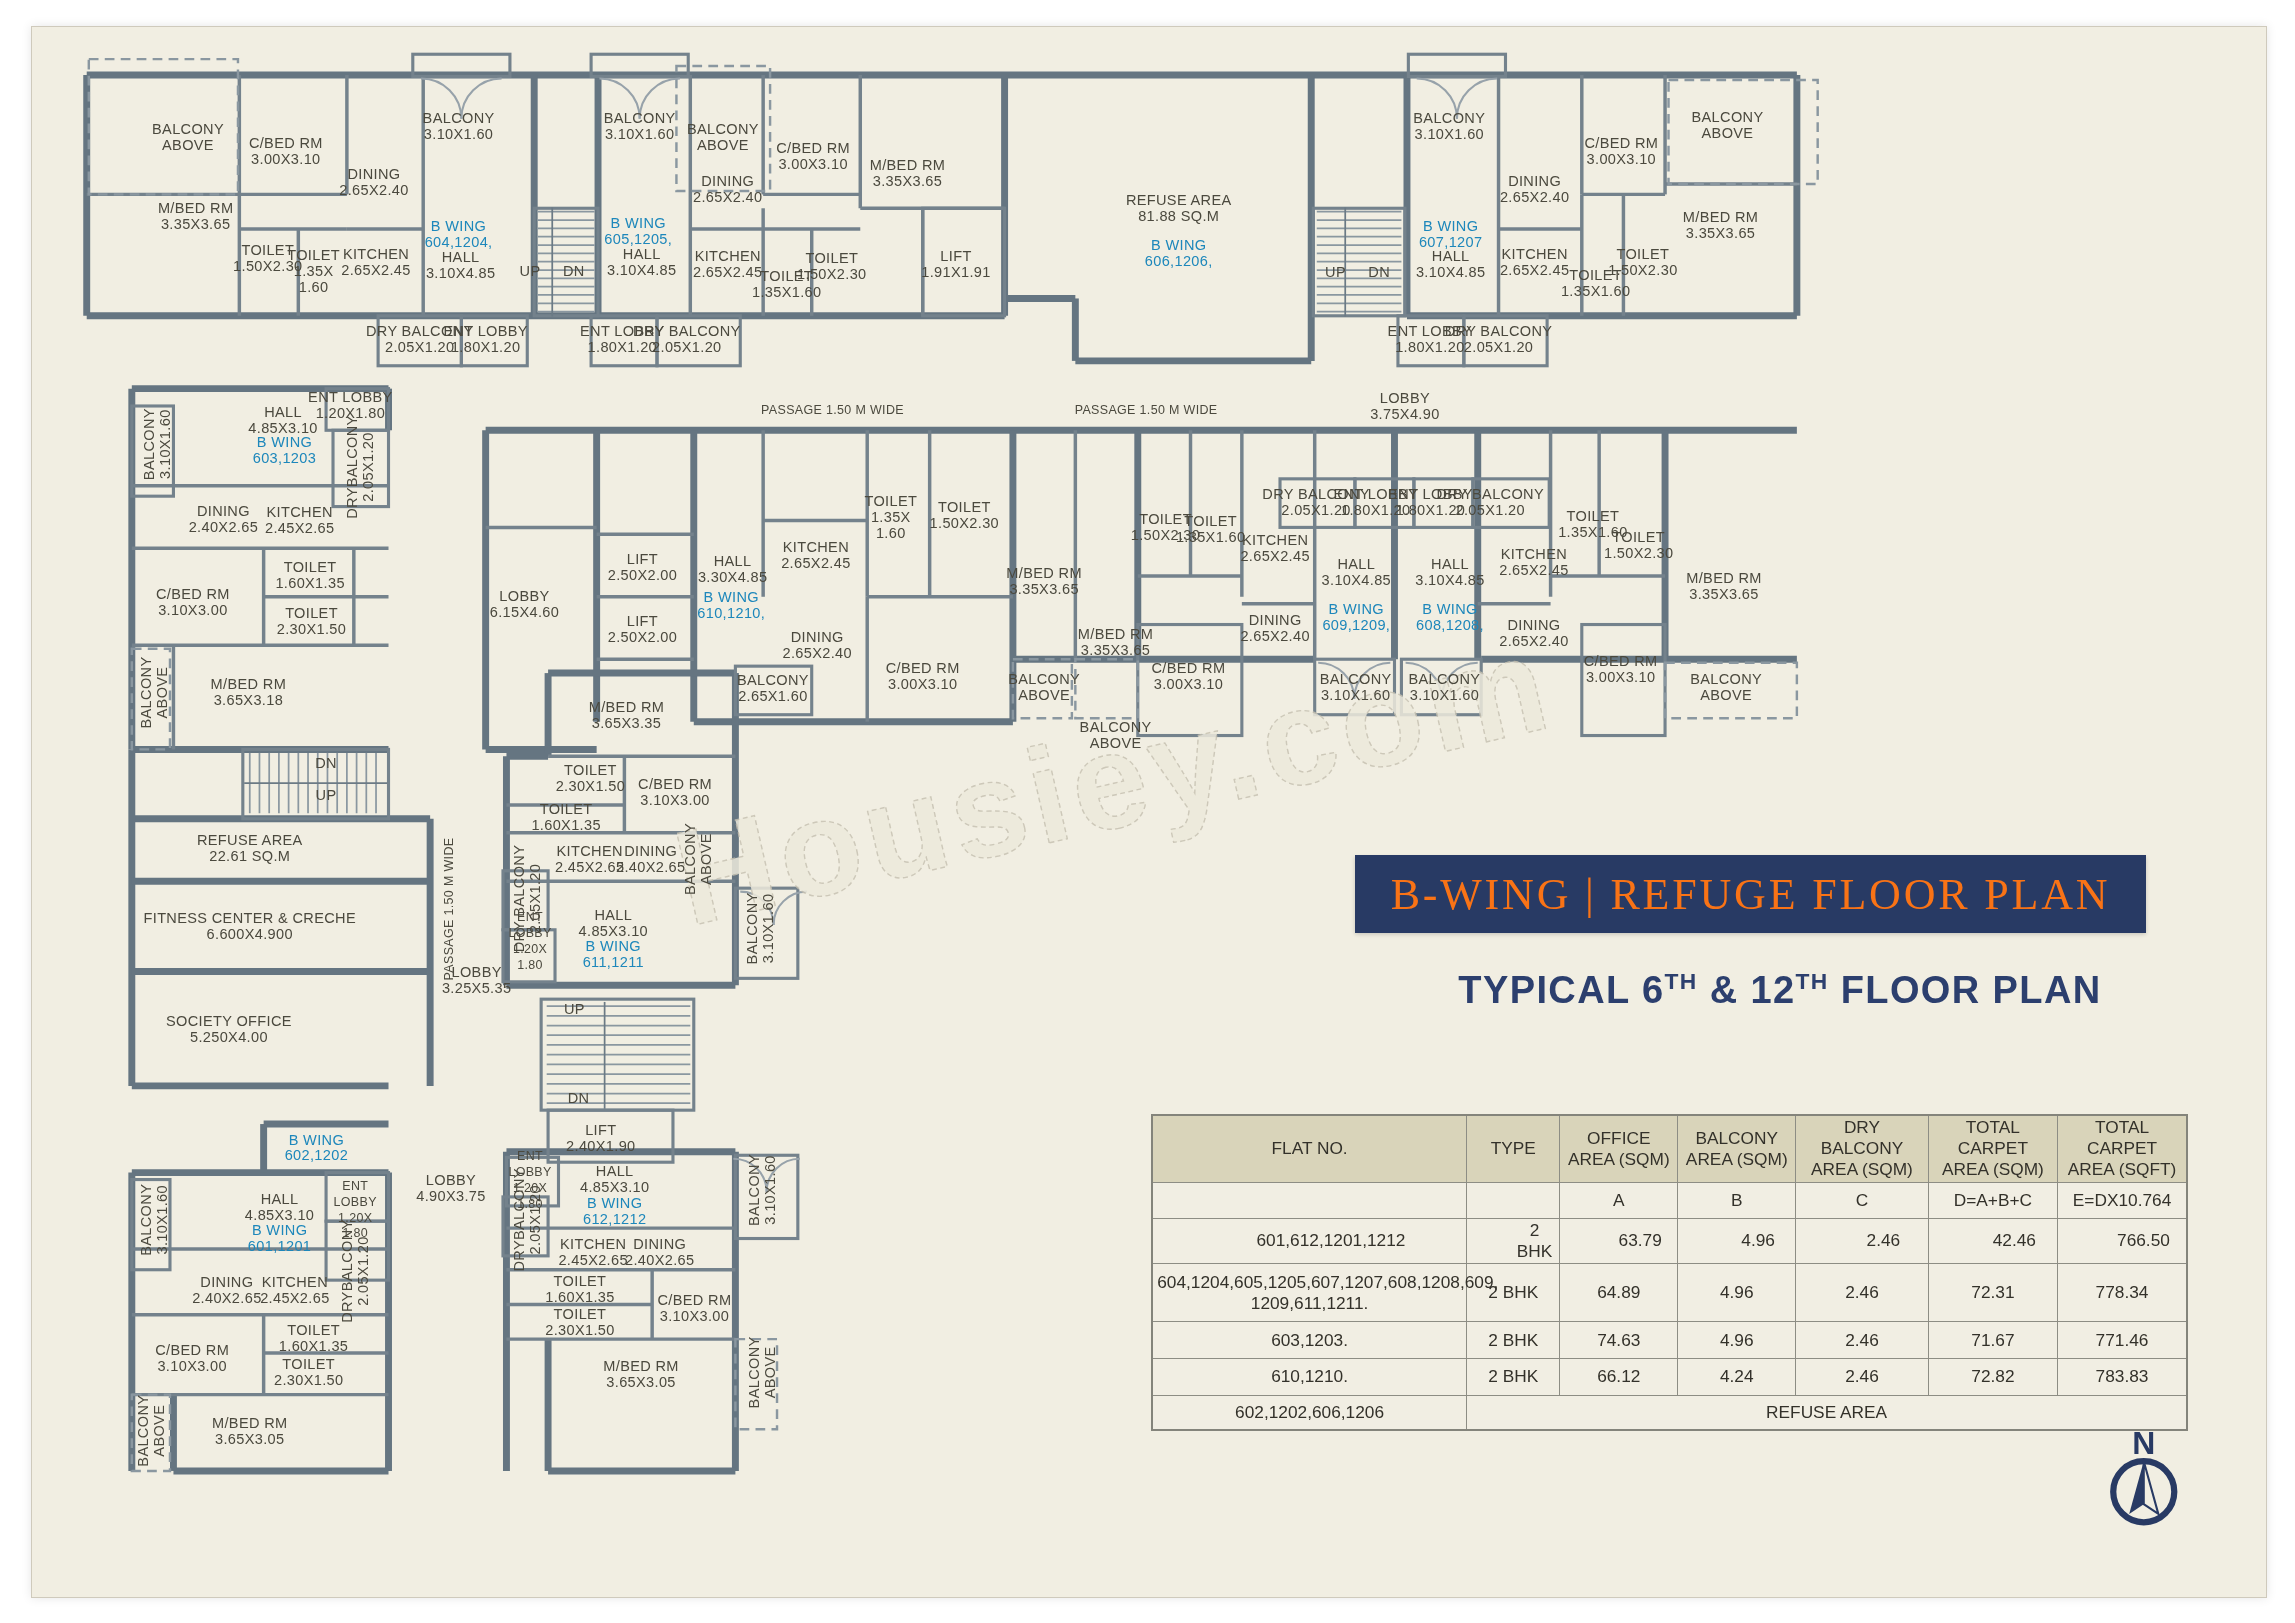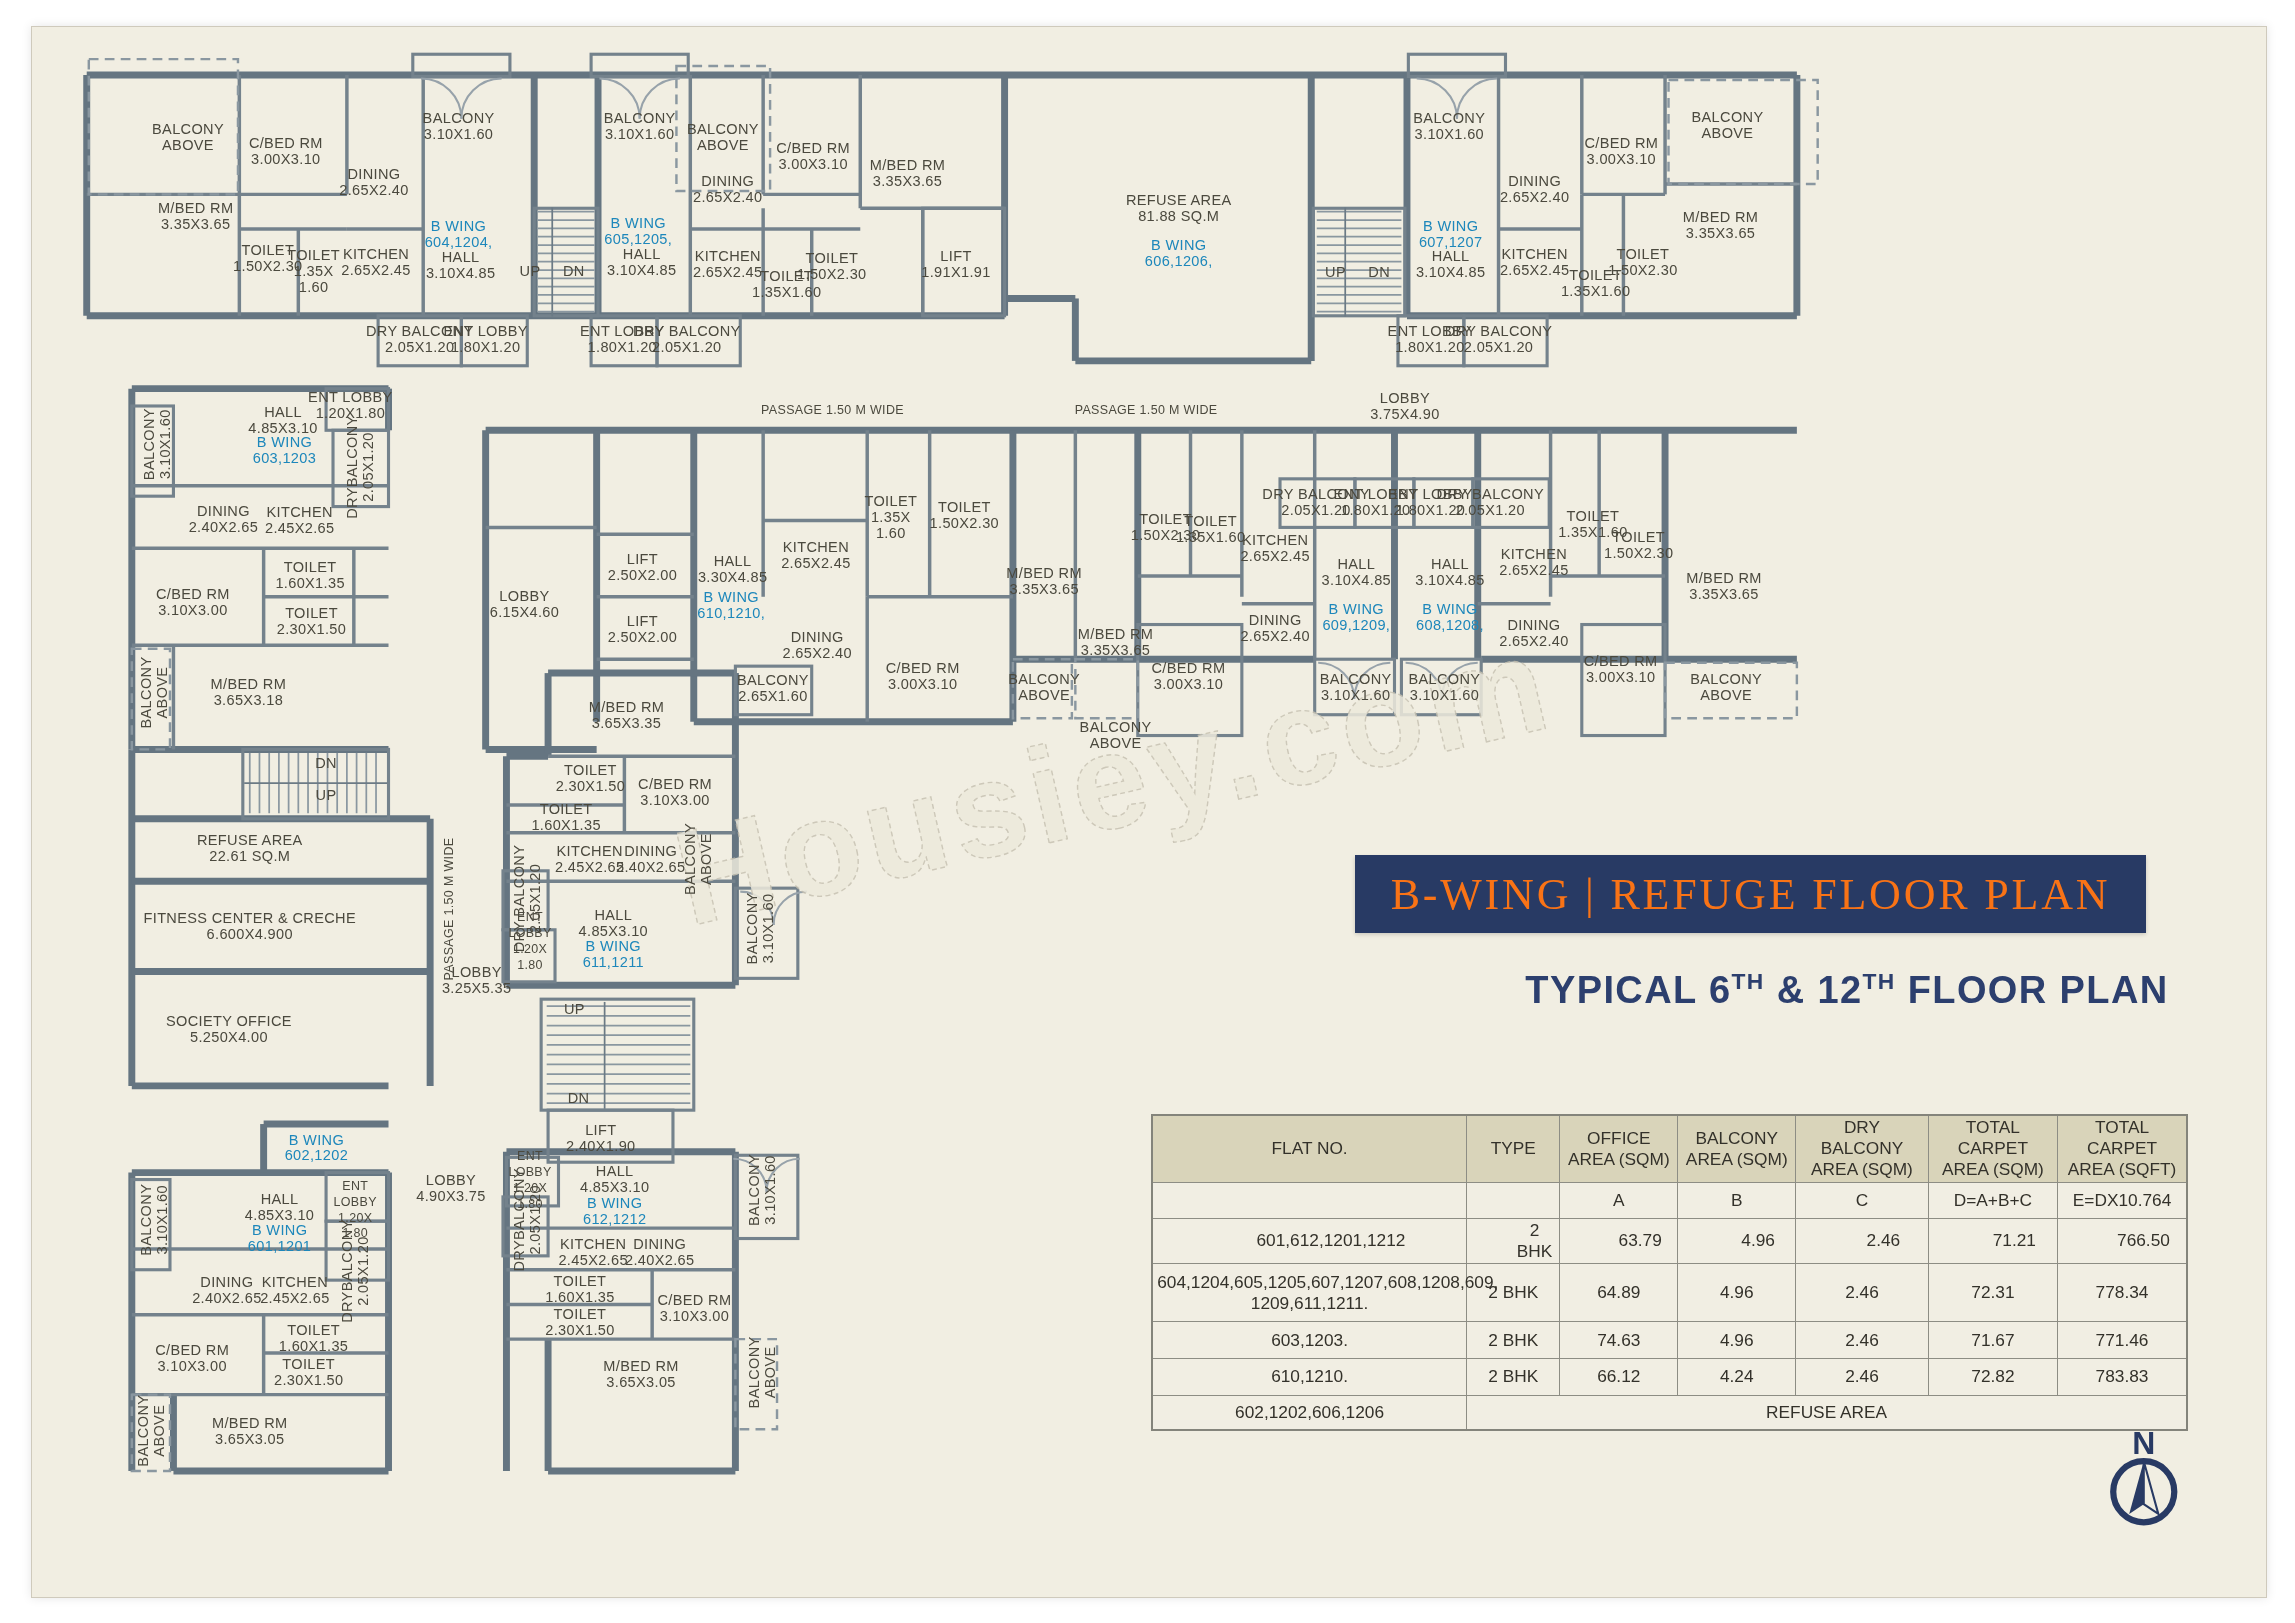--- a/index.html
+++ b/index.html
@@ -3,21 +3,21 @@
 <meta charset="utf-8">
 <style>
   html,body{margin:0;padding:0;background:#ffffff;width:2295px;height:1623px;position:relative;
     font-family:"Liberation Sans",sans-serif;}
   #panel{position:absolute;left:30.5px;top:26px;width:2234px;height:1570px;background:#f1eee2;
     border:0.7px solid #cfcabc;box-shadow:0 0 9.7px rgba(0,0,0,.10);}
   #plan{position:absolute;left:0;top:0;width:2295px;height:1623px;}
   #banner{position:absolute;left:1355px;top:855px;width:791px;height:78px;background:#283a64;
     display:flex;align-items:center;justify-content:center;box-shadow:0 2.1px 4.2px rgba(0,0,0,.18);}
   #banner span{font-family:"Liberation Serif",serif;color:#f97316;font-size:44px;letter-spacing:2.8px;white-space:nowrap;}
-  #subtitle{position:absolute;left:1476px;top:968px;width:742px;text-align:center;color:#2c3f6e;
+  #subtitle{position:absolute;left:1409px;top:968px;width:742px;text-align:center;color:#2c3f6e;
     font-size:38px;font-weight:bold;letter-spacing:1.4px;white-space:nowrap;}
   #subtitle sup{font-size:60%;vertical-align:super;}
   #tableWrap{position:absolute;left:1151px;top:1114px;width:1037px;}
   #areaTable{border-collapse:collapse;width:100%;table-layout:fixed;background:#f1eee3;
     border:2.1px solid #84847b;color:#33312a;}
   #areaTable td{border:1.4px solid #8d8d84;text-align:center;vertical-align:middle;
     font-size:17.3px;line-height:21px;padding:1.4px 4.2px;}
   #areaTable tr.hdr td{background:#d9d4ba;height:56px;}
   #areaTable tr.frm td{height:32px;}
   #areaTable tr.r1 td{height:33px;padding-left:47px;} #areaTable tr.r2 td{height:54px;}
@@ -461,21 +461,21 @@
           <td>C</td>
           <td>D=A+B+C</td>
           <td>E=DX10.764</td>
         </tr>
         <tr class="r1">
           <td>601,612,1201,1212</td>
           <td>2 BHK</td>
           <td>63.79</td>
           <td>4.96</td>
           <td>2.46</td>
-          <td>71.21</td>
+          <td>42.46</td>
           <td>766.50</td>
         </tr>
         <tr class="r2">
           <td>604,1204,605,1205,607,1207,608,1208,609, 1209,611,1211.</td>
           <td>2 BHK</td>
           <td>64.89</td>
           <td>4.96</td>
           <td>2.46</td>
           <td>72.31</td>
           <td>778.34</td>

